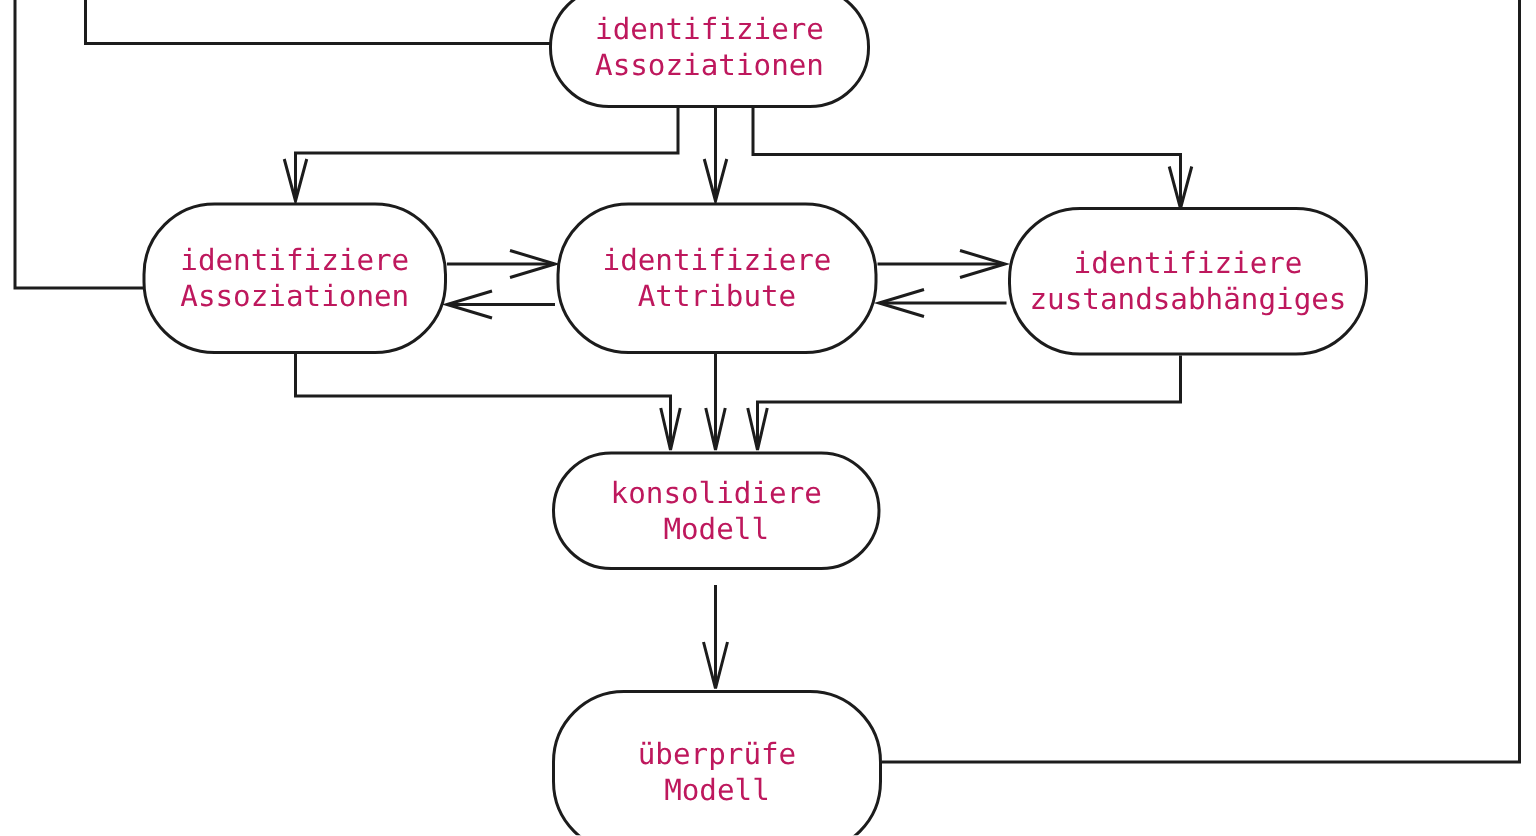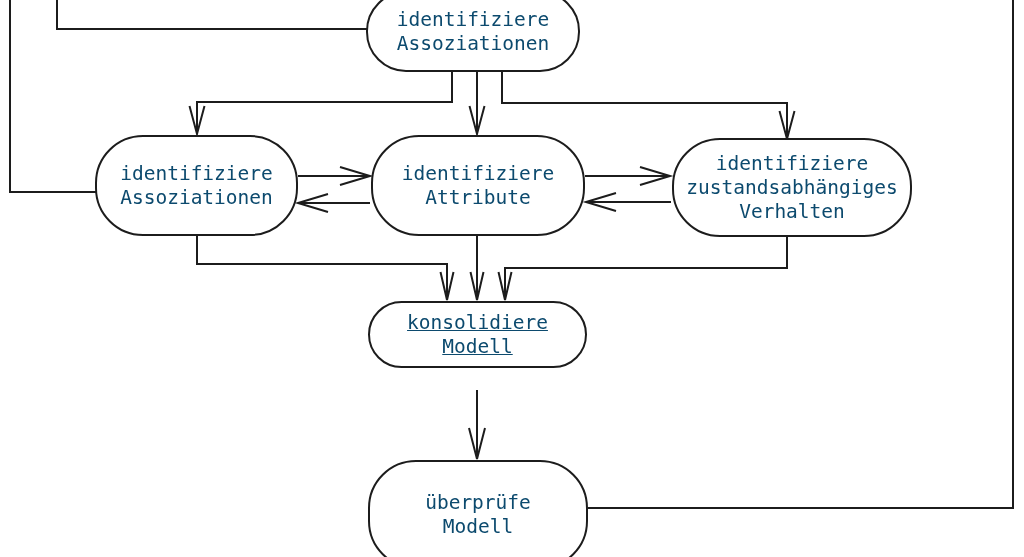--- a/index.html
+++ b/index.html
@@ -3,21 +3,21 @@
 <meta charset="utf-8">
 <style>
   html, body { margin: 0; padding: 0; background: #ffffff; }
   .canvas {
     position: relative;
     width: 1024px;
     height: 557px;
     background: #ffffff;
     overflow: hidden;
     font-family: "DejaVu Sans Mono", "Liberation Mono", monospace;
-    color: #0c4a6e;
+    color: #be185d;
   }
   svg.connectors {
     position: absolute;
     left: 0; top: 0;
     width: 1024px; height: 557px;
     display: block;
   }
   svg.connectors path, svg.connectors polyline {
     fill: none;
     stroke: #1c1c1c;
@@ -123,24 +123,23 @@
   </div>
 
   <div class="node" style="left:371px; top:135px; width:214px; height:101px;">
     <span>identifiziere</span>
     <span>Attribute</span>
   </div>
 
   <div class="node" style="left:672px; top:138px; width:240px; height:99px;">
     <span>identifiziere</span>
     <span>zustandsabhängiges</span>
-    <span>Verhalten</span>
   </div>
 
-  <div class="node" style="left:368px; top:301px; width:219px; height:67px;text-decoration:underline;">
+  <div class="node" style="left:368px; top:301px; width:219px; height:79px;">
     <span>konsolidiere</span>
     <span>Modell</span>
   </div>
 
   <div class="node" style="left:368px; top:460px; width:220px; height:109px;">
     <span>überprüfe</span>
     <span>Modell</span>
   </div>
 
 </div>

